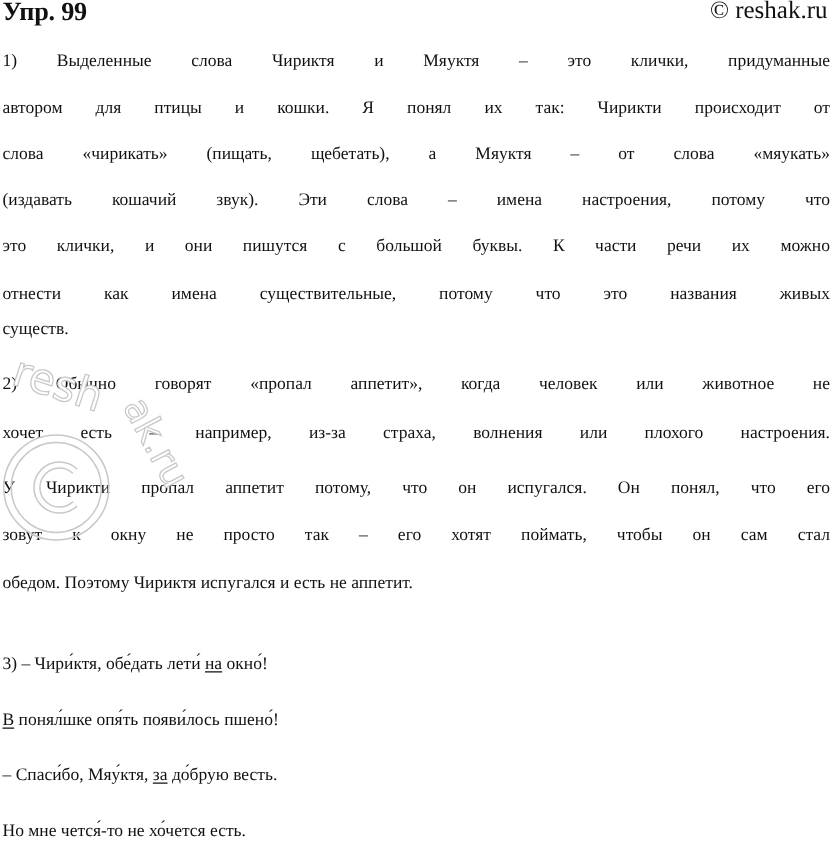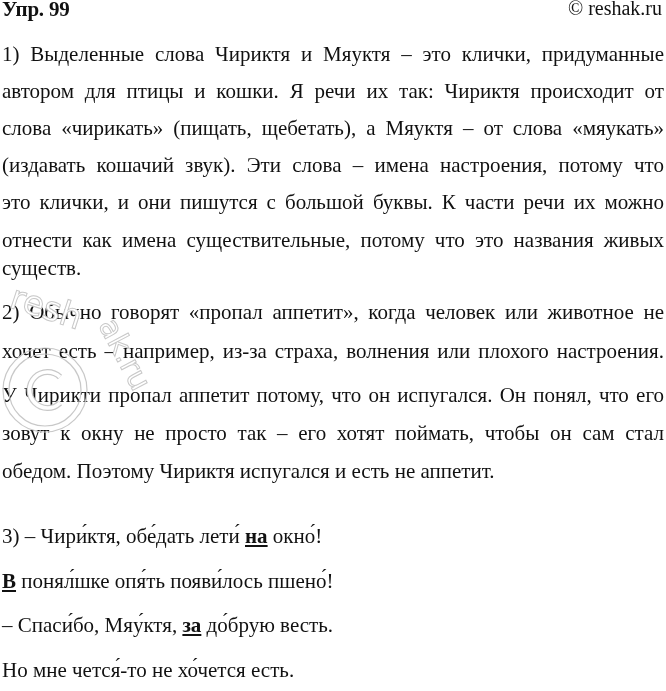--- a/index.html
+++ b/index.html
@@ -11,39 +11,39 @@
   .title {
     position: absolute; left: 2px; top: -3px;
     font-size: 21px; font-weight: bold; letter-spacing: -0.2px;
   }
   .copy {
     position: absolute; right: 4px; top: -3px;
     font-size: 20px;
   }
   .line {
     position: absolute; left: 2px; width: 662px;
-    font-size: 21px; white-space: nowrap;
+    font-size: 14px; white-space: nowrap;
     text-align: justify; text-align-last: justify;
   }
   .line.last { text-align-last: left; }
-  .u { text-decoration: underline; text-underline-offset: 2px; font-weight: bold; }
+  .u { text-decoration: underline; text-underline-offset: 2px; }
   .wm {
     position: absolute; left: 0px; top: 285px; width: 170px; height: 170px;
     pointer-events: none;
   }
 </style>
 </head>
 <body>
 
 <div class="title">Упр. 99</div>
 <div class="copy">© reshak.ru</div>
 
 <div>
   <div class="line" style="top:42px">1) Выделенные слова Чириктя и Мяуктя – это клички, придуманные</div>
-  <div class="line" style="top:79px">автором для птицы и кошки. Я речи их так: Чириктя происходит от</div>
+  <div class="line" style="top:79px">автором для птицы и кошки. Я понял их так: Чирикти происходит от</div>
   <div class="line" style="top:116px">слова «чирикать» (пищать, щебетать), а Мяуктя – от слова «мяукать»</div>
   <div class="line" style="top:153px">(издавать кошачий звук). Эти слова – имена настроения, потому что</div>
   <div class="line" style="top:190px">это клички, и они пишутся с большой буквы. К части речи их можно</div>
   <div class="line" style="top:228px">отнести как имена существительные, потому что это названия живых</div>
   <div class="line last" style="top:256px">существ.</div>
 </div>
 
 <div>
   <div class="line" style="top:300px">2) Обычно говорят «пропал аппетит», когда человек или животное не</div>
   <div class="line" style="top:339px">хочет есть – например, из-за страха, волнения или плохого настроения.</div>

